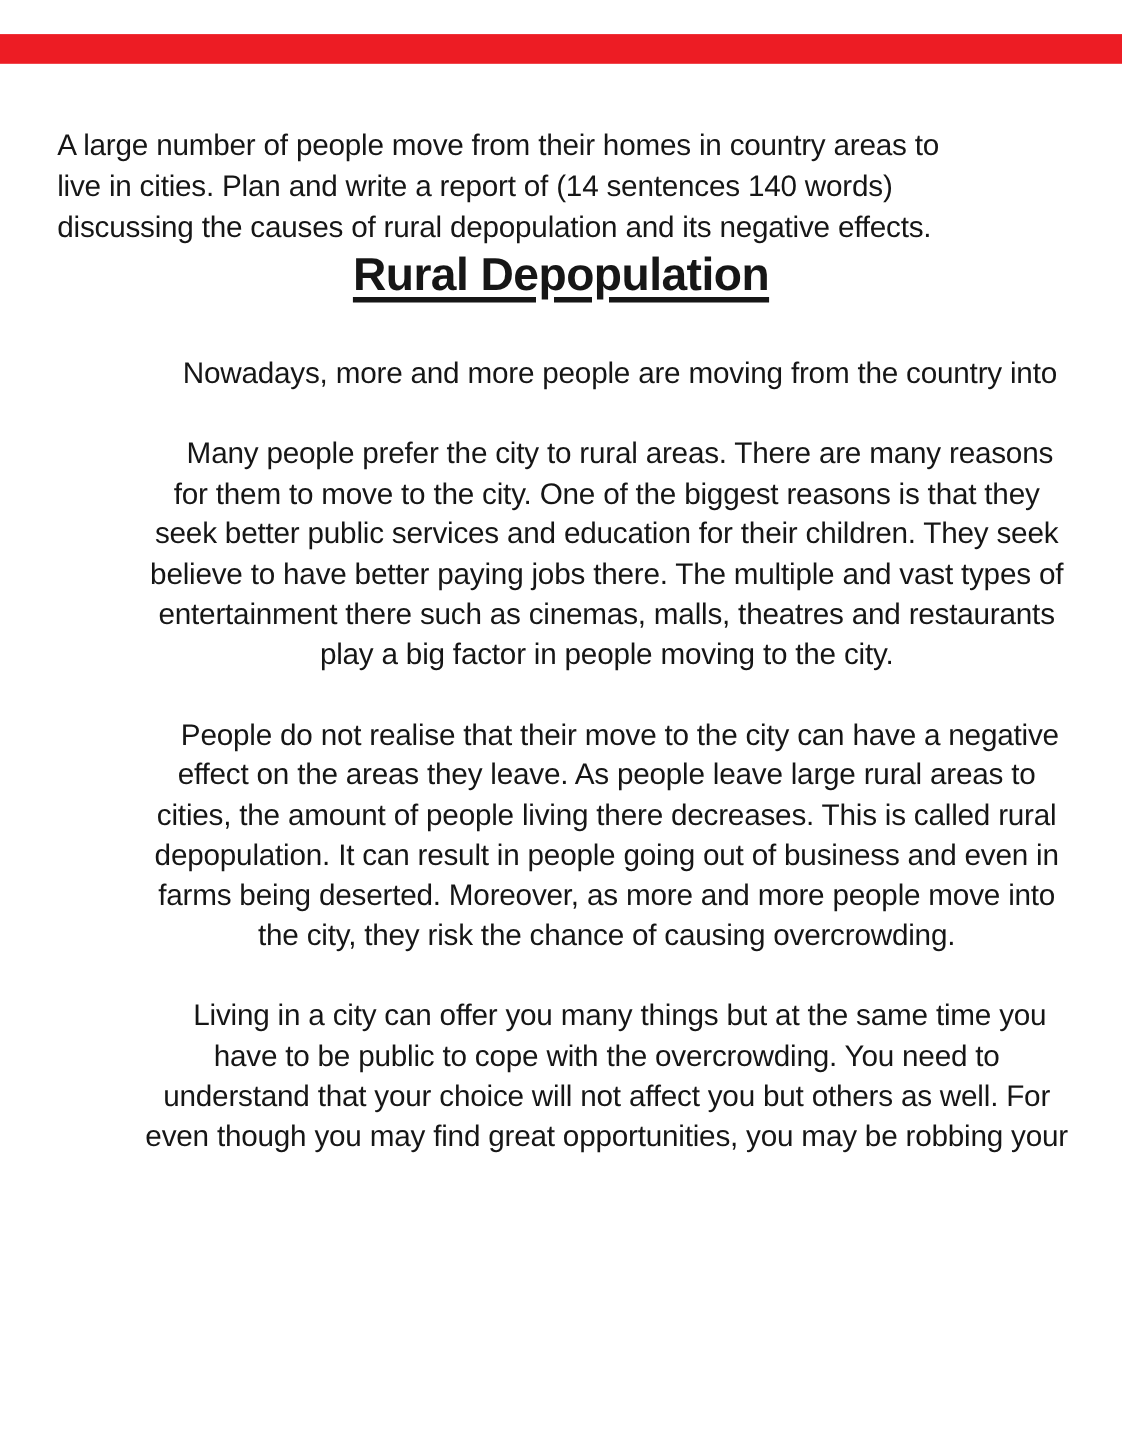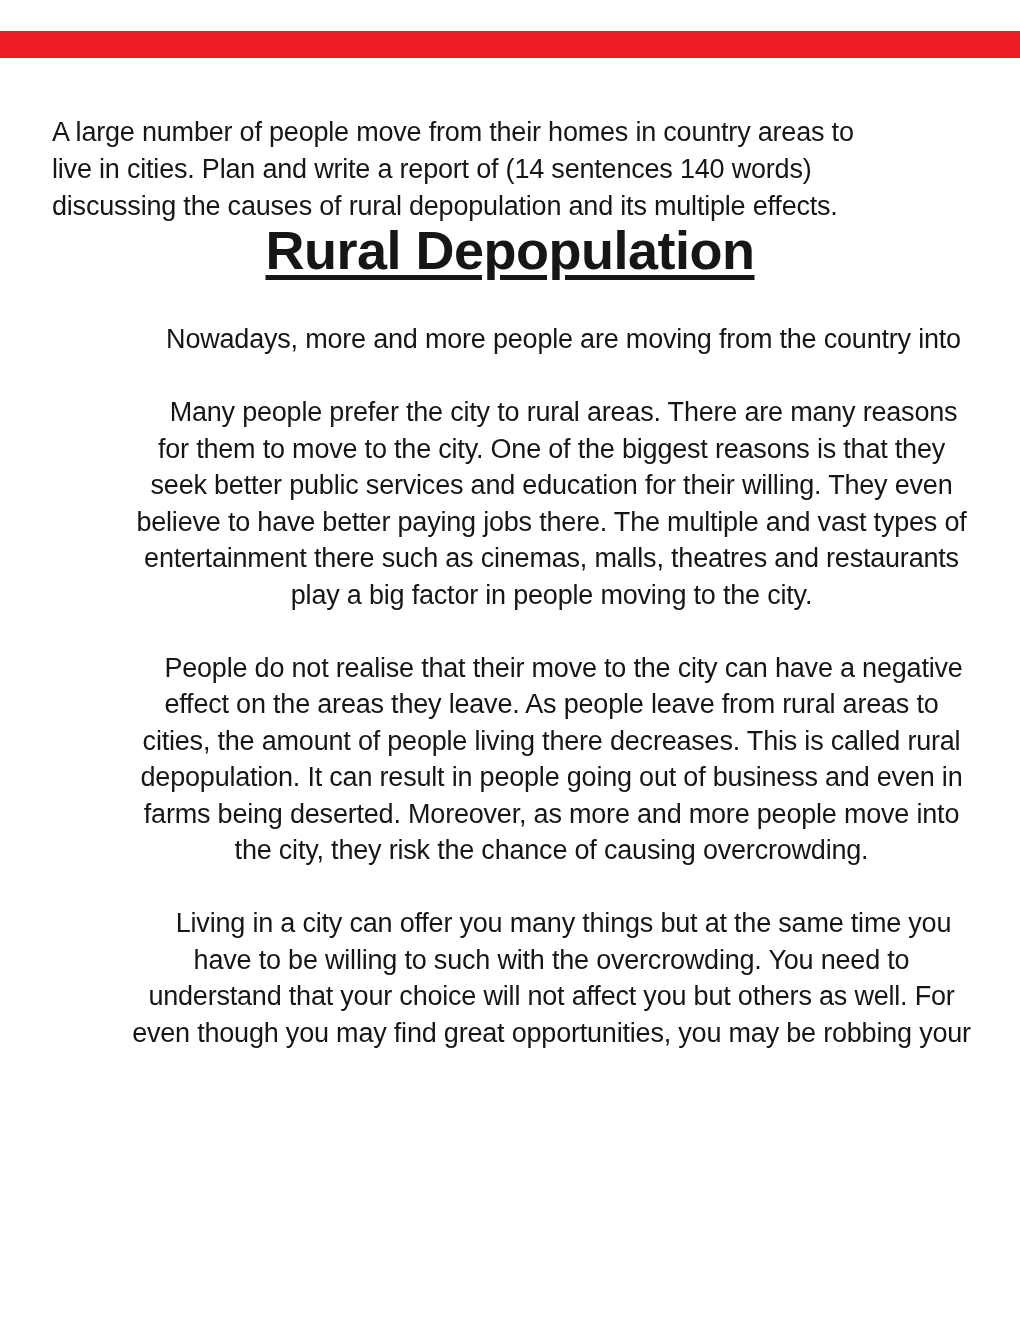--- a/index.html
+++ b/index.html
@@ -25,21 +25,21 @@
   }
   .prompt {
     margin: 56px 0 0 52px;
     font-size: 27px;
     line-height: 37px;
     white-space: nowrap;
   }
   .title {
     margin: 0;
     padding: 0;
-    font-size: 54px;
+    font-size: 42px;
     font-weight: bold;
     text-align: center;
     line-height: 50px;
     text-decoration: underline;
     text-decoration-thickness: 4.5px;
     text-underline-offset: 6px;
     letter-spacing: -0.5px;
   }
   .essay {
     margin: 46px 0 0 83px;
@@ -57,48 +57,48 @@
 </style>
 </head>
 <body>
 
 <div class="page">
   <div class="red-bar"></div>
 
   <div class="prompt">
     <div class="line">A large number of people move from their homes in country areas to</div>
     <div class="line">live in cities. Plan and write a report of (14 sentences 140 words)</div>
-    <div class="line">discussing the causes of rural depopulation and its multiple effects.</div>
+    <div class="line">discussing the causes of rural depopulation and its negative effects.</div>
   </div>
 
   <h1 class="title">Rural Depopulation</h1>
 
   <div class="essay">
     <div class="para">
       <div class="line indent">Nowadays, more and more people are moving from the country into</div>
     </div>
 
     <div class="para">
       <div class="line indent">Many people prefer the city to rural areas. There are many reasons</div>
       <div class="line">for them to move to the city. One of the biggest reasons is that they</div>
-      <div class="line">seek better public services and education for their willing. They even</div>
+      <div class="line">seek better public services and education for their children. They seek</div>
       <div class="line">believe to have better paying jobs there. The multiple and vast types of</div>
       <div class="line">entertainment there such as cinemas, malls, theatres and restaurants</div>
       <div class="line">play a big factor in people moving to the city.</div>
     </div>
 
     <div class="para">
       <div class="line indent">People do not realise that their move to the city can have a negative</div>
-      <div class="line">effect on the areas they leave. As people leave from rural areas to</div>
+      <div class="line">effect on the areas they leave. As people leave large rural areas to</div>
       <div class="line">cities, the amount of people living there decreases. This is called rural</div>
       <div class="line">depopulation. It can result in people going out of business and even in</div>
       <div class="line">farms being deserted. Moreover, as more and more people move into</div>
       <div class="line">the city, they risk the chance of causing overcrowding.</div>
     </div>
 
     <div class="para">
       <div class="line indent">Living in a city can offer you many things but at the same time you</div>
-      <div class="line">have to be willing to such with the overcrowding. You need to</div>
+      <div class="line">have to be public to cope with the overcrowding. You need to</div>
       <div class="line">understand that your choice will not affect you but others as well. For</div>
       <div class="line">even though you may find great opportunities, you may be robbing your</div>
     </div>
   </div>
 </div>
 
 </body></html>

